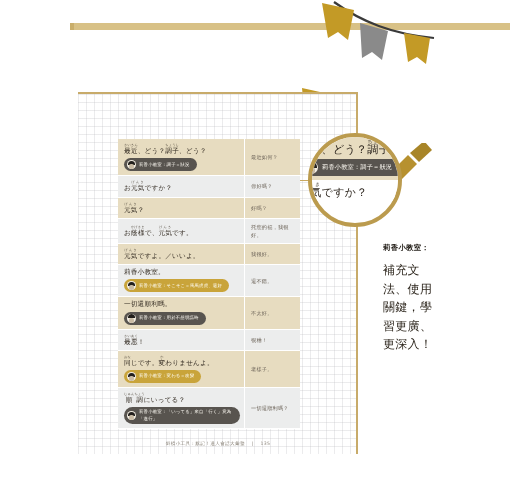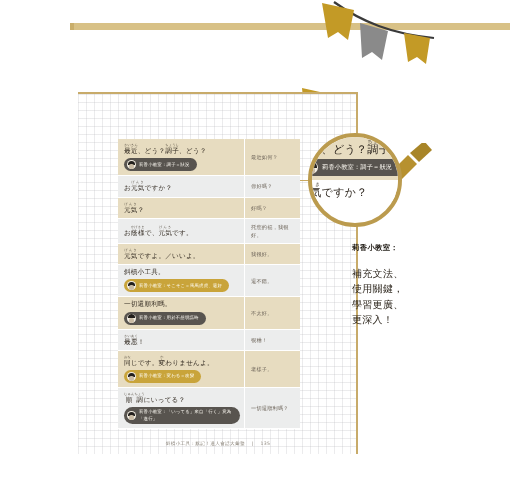--- a/index.html
+++ b/index.html
@@ -121,24 +121,24 @@
   }
   .lens-bubble .avatar{width:13px;height:13px;border-radius:50%;background:#f2ede2;position:relative;overflow:hidden;flex:0 0 auto;}
   .lens-bubble .avatar::before{content:"";position:absolute;left:1.5px;top:1px;width:10px;height:6px;border-radius:6px 6px 0 0;background:#221f1c;}
   .lens-bubble .avatar::after{content:"";position:absolute;left:3.3px;top:6px;width:6.5px;height:7px;border-radius:3px;background:#c9bba4;}
   .lens-bubble .btext{font-size:6.2px;color:#fdfaf3;white-space:nowrap;letter-spacing:.2px;}
 
   #handle{position:absolute;left:88px;top:18px;}
 
   
   #callout{
-    position:absolute;left:352px;top:243px;width:60px;
+    position:absolute;left:383px;top:243px;width:60px;
   }
   #callout .c-title{font-size:7.4px;font-weight:bold;color:#1f1a14;letter-spacing:.3px;line-height:1.35;}
-  #callout .c-body{font-size:10px;color:#2d261d;line-height:1.55;letter-spacing:.3px;margin-top:14px;font-family:Liberation Mono, monospace;}
+  #callout .c-body{font-size:12px;color:#2d261d;line-height:1.55;letter-spacing:.3px;margin-top:8px;}
 
   
   #footer{
     position:absolute;left:78px;top:441px;width:280px;
     text-align:center;font-size:4.6px;color:#8a8378;letter-spacing:.35px;
   }
   #footer .sep{margin:0 5px;}
 </style>
 </head>
 <body>
@@ -196,21 +196,21 @@
       <div class="zh">托您的福，我很好。</div>
     </div>
     <div class="row tan">
       <div class="jp">
         <div class="jp-line"><ruby>元気<rt>げんき</rt></ruby>ですよ。／いいよ。</div>
       </div>
       <div class="zh">我很好。</div>
     </div>
     <div class="row grey">
       <div class="jp">
-        <div class="jp-line">斜槓小工具。</div>
+        <div class="jp-line">莉香小教室。</div>
         <div class="bubble gold">
           <span class="avatar"></span>
           <span class="btext">莉香小教室：そこそこ＝馬馬虎虎、還好</span>
         </div>
       </div>
       <div class="zh">還不錯。</div>
     </div>
     <div class="row tan">
       <div class="jp">
         <div class="jp-line">一切還順利嗎。</div>

